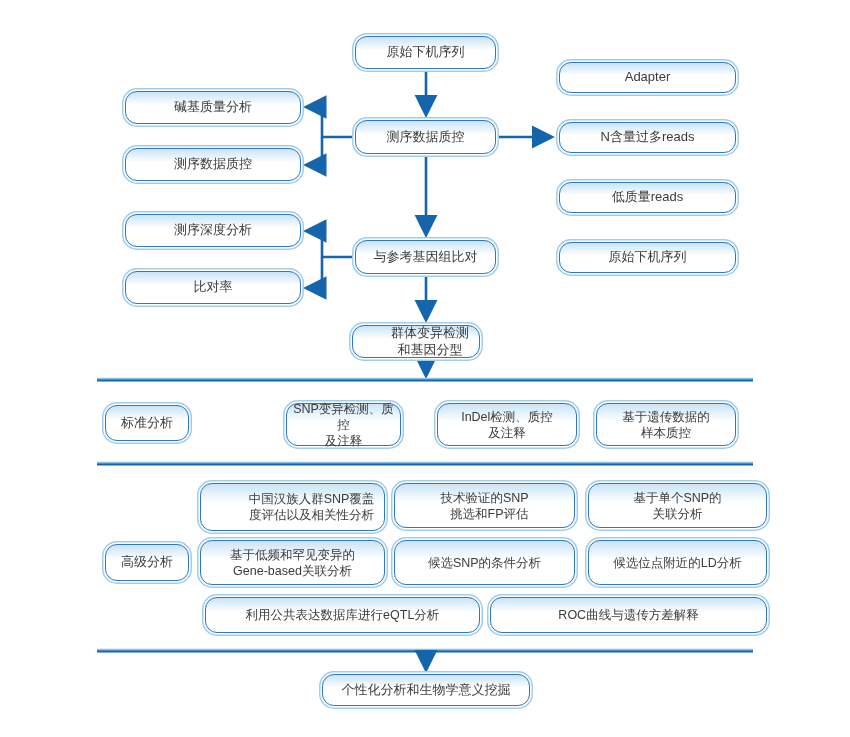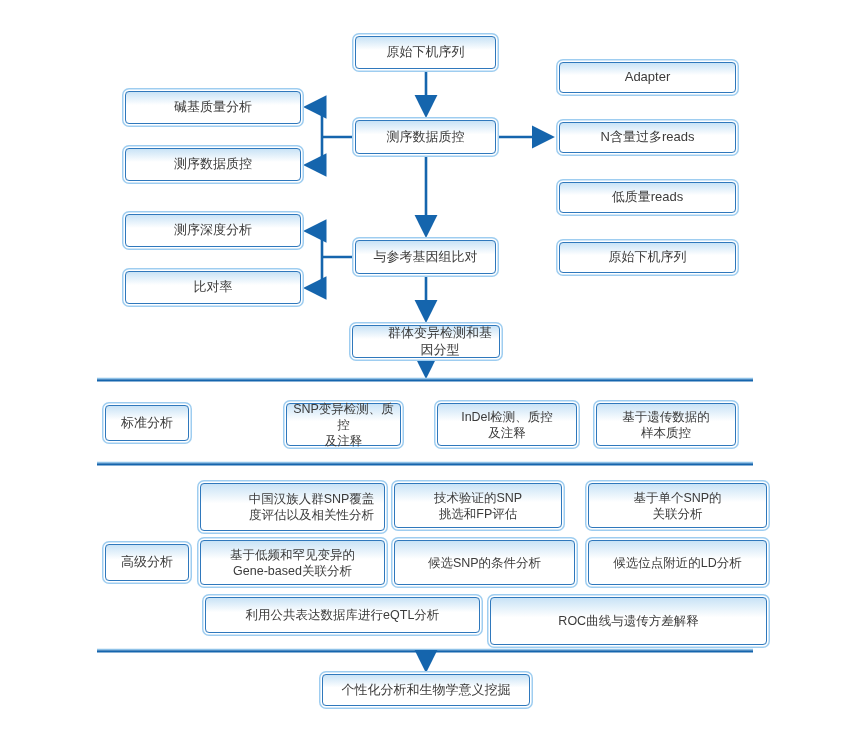--- a/index.html
+++ b/index.html
@@ -11,21 +11,21 @@
     overflow:hidden;
   }
   #connectors{position:absolute;left:0;top:0;width:850px;height:737px;}
   .box{
     position:absolute;
     box-sizing:border-box;
     display:flex;align-items:center;justify-content:center;
     text-align:center;
     white-space:pre-line;
     border:1.6px solid #2f78bc;
-    border-radius:4px;
+    border-radius:12px;
     background:linear-gradient(to bottom,#c9e3f6 0%,#ffffff 42%);
     box-shadow:0 0 0 1.5px #ffffff,0 0 0 3px #9ecdf0;
     color:#3b3b3b;
     font-size:13px;
     line-height:1.28;
     padding:2px 4px;
   }
   .box.small{font-size:12.5px;}
 </style>
 </head>
@@ -62,21 +62,21 @@
     <line x1="97" y1="464.4" x2="753" y2="464.4" stroke="#1565ad" stroke-width="2.2"></line>
     <line x1="97" y1="649.4" x2="753" y2="649.4" stroke="#8fc2e8" stroke-width="1.4"></line>
     <line x1="97" y1="651.4" x2="753" y2="651.4" stroke="#1565ad" stroke-width="2.2"></line>
 
     <line x1="426" y1="653" x2="426" y2="669" stroke="#1565ad" stroke-width="2.6" marker-end="url(#ah)"></line>
   </svg>
 
   <div class="box" style="left:355px;top:36px;width:141px;height:33px;">原始下机序列</div>
   <div class="box" style="left:355px;top:120px;width:141px;height:34px;">测序数据质控</div>
   <div class="box" style="left:355px;top:240px;width:141px;height:34px;">与参考基因组比对</div>
-  <div class="box" style="left:352px;top:325px;width:148px;height:33px;padding-left:32px;">群体变异检测和基因分型</div>
+  <div class="box" style="left:352px;top:325px;width:128px;height:33px;padding-left:32px;">群体变异检测和基因分型</div>
 
   <div class="box" style="left:125px;top:91px;width:176px;height:33px;">碱基质量分析</div>
   <div class="box" style="left:125px;top:148px;width:176px;height:33px;">测序数据质控</div>
 
   <div class="box" style="left:125px;top:214px;width:176px;height:33px;">测序深度分析</div>
   <div class="box" style="left:125px;top:271px;width:176px;height:33px;">比对率</div>
 
   <div class="box" style="left:559px;top:62px;width:177px;height:31px;">Adapter</div>
   <div class="box" style="left:559px;top:122px;width:177px;height:31px;">N含量过多reads</div>
   <div class="box" style="left:559px;top:182px;width:177px;height:31px;">低质量reads</div>
@@ -86,26 +86,26 @@
   <div class="box small" style="left:286px;top:403px;width:115px;height:43px;">SNP变异检测、质控
 及注释</div>
   <div class="box small" style="left:437px;top:403px;width:140px;height:43px;">InDel检测、质控
 及注释</div>
   <div class="box small" style="left:596px;top:403px;width:140px;height:43px;">基于遗传数据的
 样本质控</div>
 
   <div class="box" style="left:105px;top:544px;width:84px;height:37px;">高级分析</div>
   <div class="box small" style="left:200px;top:483px;width:185px;height:48px;padding-left:42px;">中国汉族人群SNP覆盖
 度评估以及相关性分析</div>
-  <div class="box small" style="left:394px;top:483px;width:168px;height:45px;">技术验证的SNP
+  <div class="box small" style="left:394px;top:483px;width:181px;height:45px;text-align:right;">技术验证的SNP
 挑选和FP评估</div>
   <div class="box small" style="left:588px;top:483px;width:179px;height:45px;">基于单个SNP的
 关联分析</div>
   <div class="box small" style="left:200px;top:540px;width:185px;height:45px;">基于低频和罕见变异的
 Gene-based关联分析</div>
   <div class="box small" style="left:394px;top:540px;width:181px;height:45px;">候选SNP的条件分析</div>
   <div class="box small" style="left:588px;top:540px;width:179px;height:45px;text-align:center;">候选位点附近的LD分析</div>
   <div class="box small" style="left:205px;top:597px;width:275px;height:36px;">利用公共表达数据库进行eQTL分析</div>
-  <div class="box small" style="left:490px;top:597px;width:277px;height:48px;">ROC曲线与遗传方差解释</div>
+  <div class="box small" style="left:490px;top:597px;width:277px;height:36px;">ROC曲线与遗传方差解释</div>
 
   <div class="box" style="left:322px;top:674px;width:208px;height:32px;">个性化分析和生物学意义挖掘</div>
 
 </div>
 
 </body></html>

